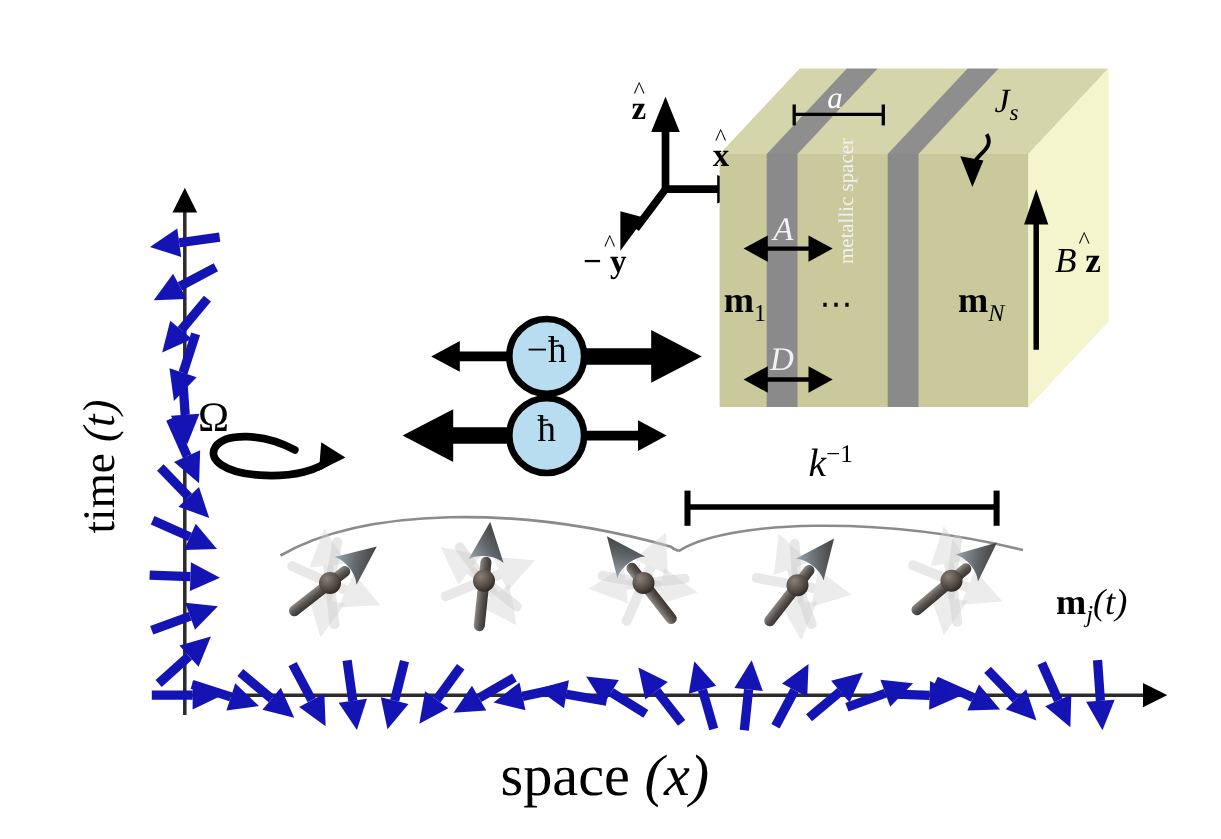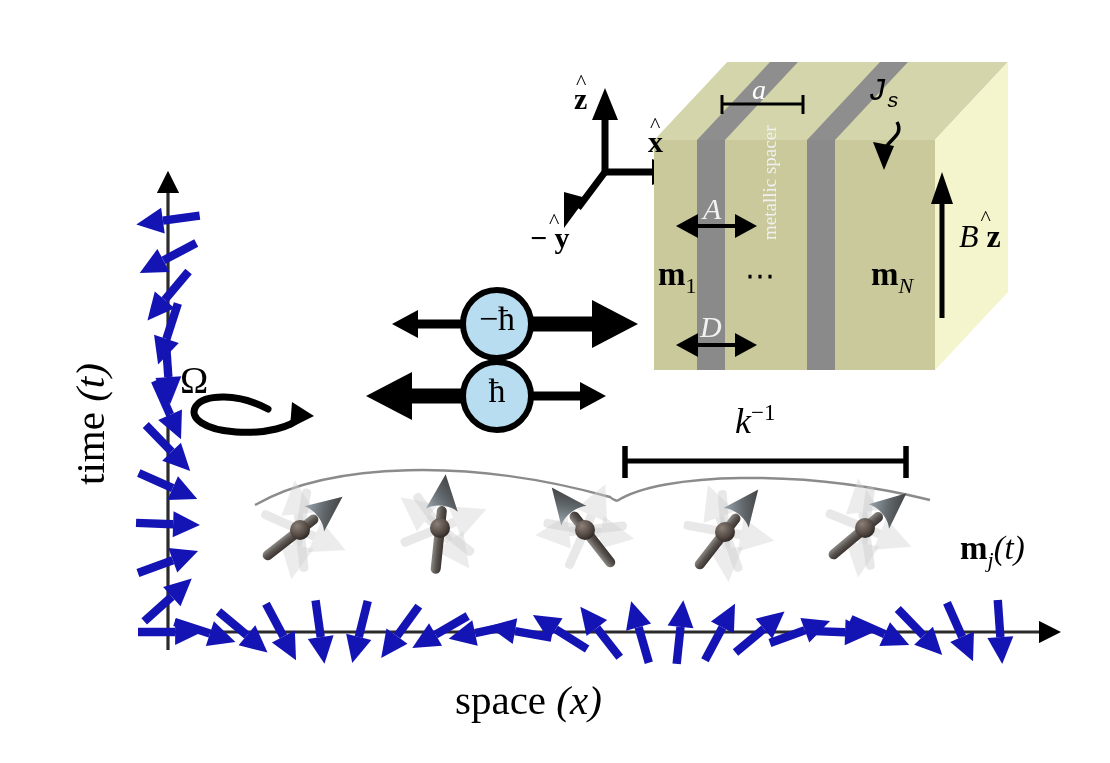--- a/index.html
+++ b/index.html
@@ -377,21 +377,21 @@
       <path d="M897,122 C905,136 886,140 884,152" fill="none" stroke="#000" stroke-width="3.5"></path>
       <path d="M873,142 L884,170 L894,146 z" fill="#000"></path>
     </g>
 
     <g>
       <line x1="942" y1="318" x2="942" y2="196" stroke="#000" stroke-width="5"></line>
       <path d="M931,204 L942,172 L953,204 z" fill="#000"></path>
     </g>
   </svg>
 
-  <div class="lbl axis-name" style="left:455px;top:676px;font-size:41px;">
+  <div class="lbl axis-name" style="left:455px;top:676px;font-size:53px;">
     <span>space</span>
     <span class="ital">(x)</span>
   </div>
 
   <div class="lbl axis-name" style="left:-40px;top:400px;width:260px;text-align:center;font-size:41px;
               transform:rotate(-90deg);transform-origin:50% 50%;">
     <span>time</span>
     <span class="ital">(t)</span>
   </div>
 
@@ -425,21 +425,21 @@
       <span style="position:absolute;left:2px;top:-13px;font-size:22px;font-weight:normal;">^</span>
       <span></span>y</span>
   </div>
 
   <div class="lbl ital" style="left:752px;top:74px;font-size:28px;color:#fff;">a</div>
 
   <div class="lbl ital" style="left:703px;top:192px;font-size:30px;color:#f2f2f2;">A</div>
 
   <div class="lbl ital" style="left:700px;top:310px;font-size:30px;color:#f2f2f2;">D</div>
 
-  <div class="lbl ital" style="left:868px;top:74px;font-size:31px;font-family:Liberation Mono, monospace;">
+  <div class="lbl ital" style="left:904px;top:74px;font-size:31px;">
     <span>J</span><span style="font-size:21px;vertical-align:sub;">s</span>
   </div>
 
   <div class="lbl" style="left:658px;top:256px;font-size:33px;font-weight:bold;">
     <span>m</span><span style="font-size:22px;vertical-align:sub;font-weight:normal;">1</span>
   </div>
 
   <div class="lbl" style="left:745px;top:258px;font-size:30px;letter-spacing:3px;">⋯</div>
 
   <div class="lbl" style="left:871px;top:256px;font-size:33px;font-weight:bold;">

